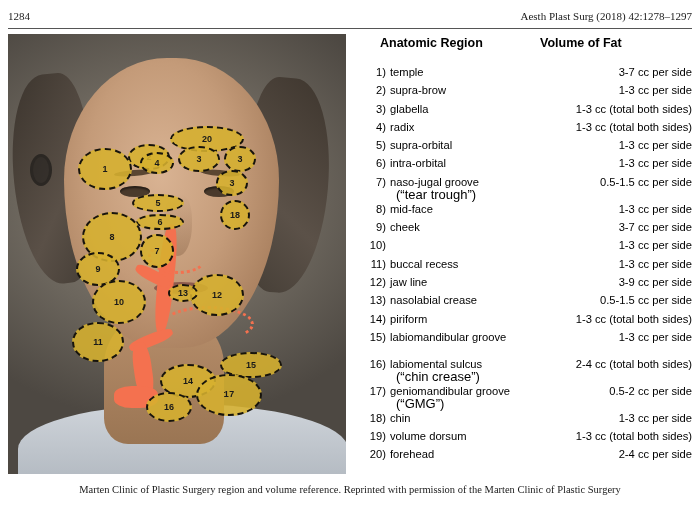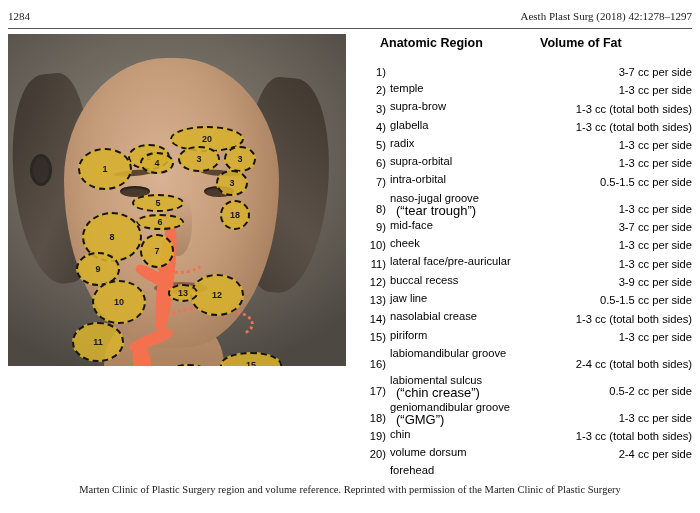--- a/index.html
+++ b/index.html
@@ -54,21 +54,21 @@
     top: 34px;
     left: 8px;
     width: 684px;
     height: 440px;
   }
   .photo {
     position: absolute;
     left: 0;
     top: 0;
     width: 338px;
-    height: 332px;
+    height: 440px;
     background: #6e6a62;
     overflow: hidden;
     text-align: right;
   }
   
   .photo .backdrop {
     position: absolute;
     inset: 0;
     background:
       radial-gradient(ellipse 260px 220px at 46% 38%, #8d857a 0%, #6c665d 55%, #4d4842 100%),
@@ -217,21 +217,21 @@
   .row .num {
     position: absolute;
     left: 2px;
     top: 0;
     width: 20px;
     text-align: right;
   }
   .row .name {
     position: absolute;
     left: 26px;
-    top: 16px;
+    top: 0;
     width: 150px;
   }
   .row .sub {
     display: block;
     font-size: 13px;
     margin-left: 6px;
     margin-top: -1px;
   }
   .row .vol {
     position: absolute;
@@ -342,21 +342,21 @@
       </div>
       <div class="region" style="left:152px; top:330px; width:56px; height:34px;">
         <span>14</span>
       </div>
       <div class="region" style="left:212px; top:318px; width:62px; height:26px;">
         <span>15</span>
       </div>
       <div class="region" style="left:138px; top:358px; width:46px; height:30px;">
         <span>16</span>
       </div>
-      <div class="region" style="left:188px; top:348px; width:66px; height:42px;">
+      <div class="region" style="left:188px; top:340px; width:66px; height:42px;font-family:Liberation Mono, monospace;">
         <span>17</span>
       </div>
     </div>
 
     <div class="table">
       <div class="table-head">
         <span class="th-region">Anatomic Region</span>
         <span class="th-volume">Volume of Fat</span>
       </div>
       <div class="rows">
@@ -406,21 +406,20 @@
           <span class="name">mid-face</span>
           <span class="vol">1-3 cc per side</span>
         </div>
         <div class="row">
           <span class="num">9)</span>
           <span class="name">cheek</span>
           <span class="vol">3-7 cc per side</span>
         </div>
         <div class="row">
           <span class="num">10)</span>
-          <span class="name">lateral face/pre-auricular</span>
           <span class="vol">1-3 cc per side</span>
         </div>
         <div class="row">
           <span class="num">11)</span>
           <span class="name">buccal recess</span>
           <span class="vol">1-3 cc per side</span>
         </div>
         <div class="row">
           <span class="num">12)</span>
           <span class="name">jaw line</span>

